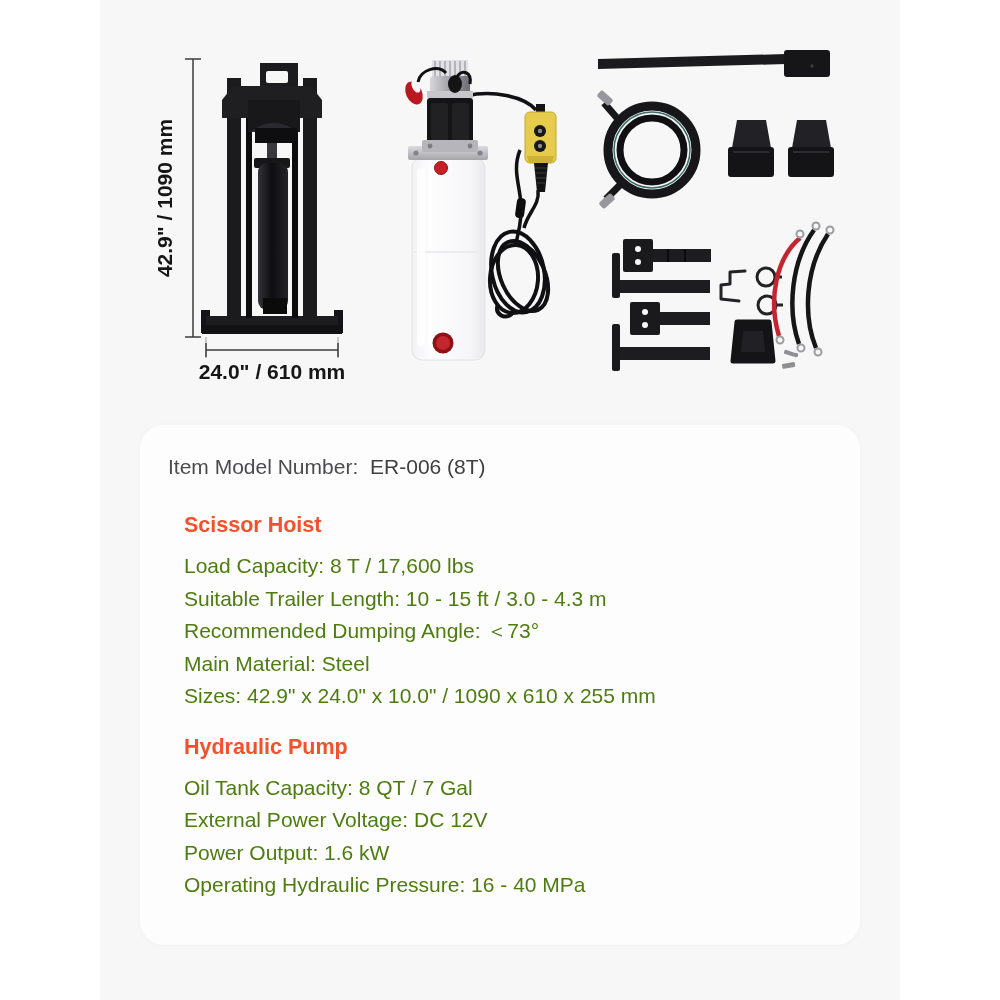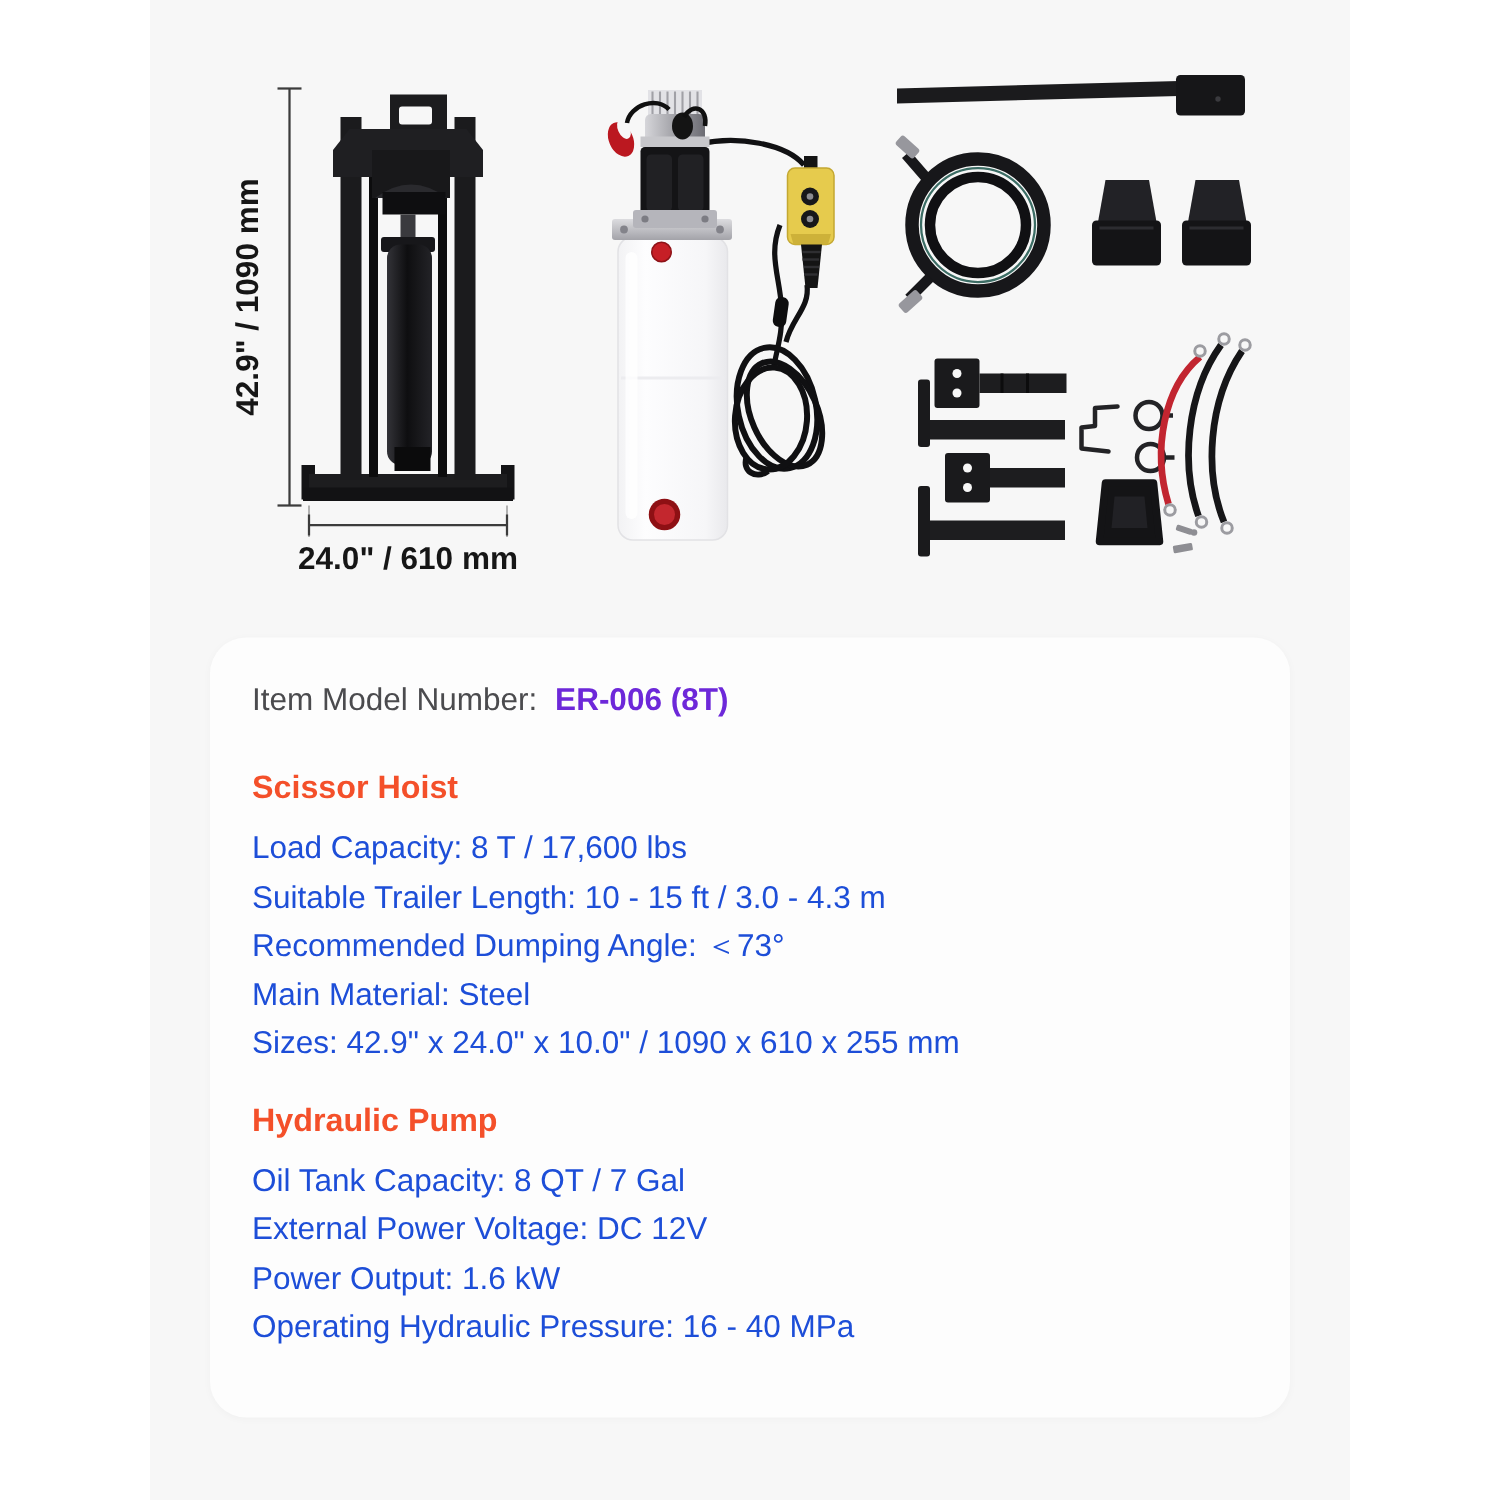--- a/index.html
+++ b/index.html
@@ -8,25 +8,25 @@
     font-family:"Liberation Sans", sans-serif;overflow:hidden;
   }
   .stage{position:absolute;left:100px;top:0;width:800px;height:1000px;background:#f7f7f7;}
   .gallery{position:absolute;left:0;top:0;width:800px;height:415px;}
   .card{
     position:absolute;left:40px;top:425px;width:720px;height:520px;
     background:#fdfdfd;border-radius:24px;box-sizing:border-box;
     padding:30px 28px 20px 28px;box-shadow:0 1px 6px rgba(0,0,0,0.03);
   }
   .model-row{font-size:21px;color:#4b4b4e;margin:0 0 34px 0;}
-  .model-value{color:#6d28d9;font-weight:bold;margin-left:6px;}
+  .model-value{color:#404040;font-weight:normal;margin-left:6px;}
   .section-title{font-size:21.5px;font-weight:bold;color:#f4502a;margin:0 0 12px 0;}
-  .section{margin:0;}
+  .section{margin:16px;}
   .section + .section{margin-top:22px;}
-  .spec-line{font-size:21px;color:#1d4ed8;line-height:32.5px;margin:0;}
+  .spec-line{font-size:21px;color:#4d7c0f;line-height:32.5px;margin:0;}
   .spec-line .note{font-size:16px;}
   svg text.dim{font-family:"Liberation Sans", sans-serif;font-weight:bold;fill:#161616;}
 </style>
 </head>
 <body>
 
 <div class="stage">
 
   <svg class="gallery" viewBox="0 0 800 415" xmlns="http://www.w3.org/2000/svg">
     <defs>

